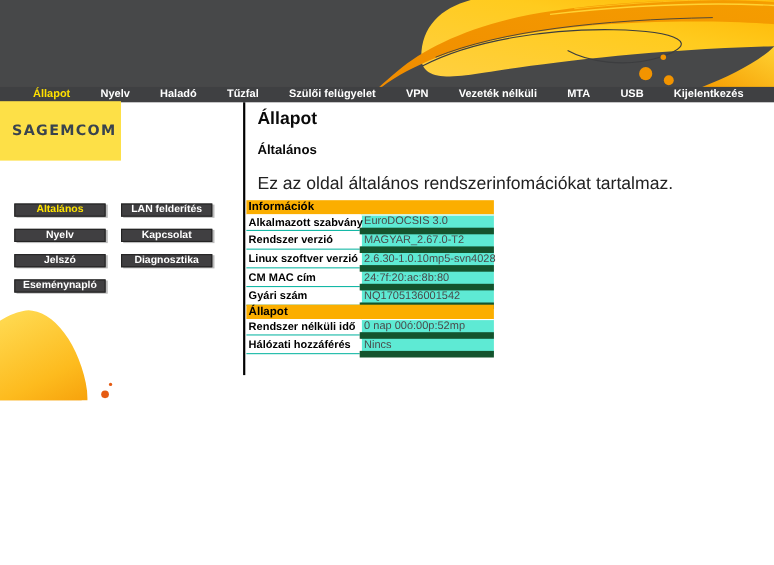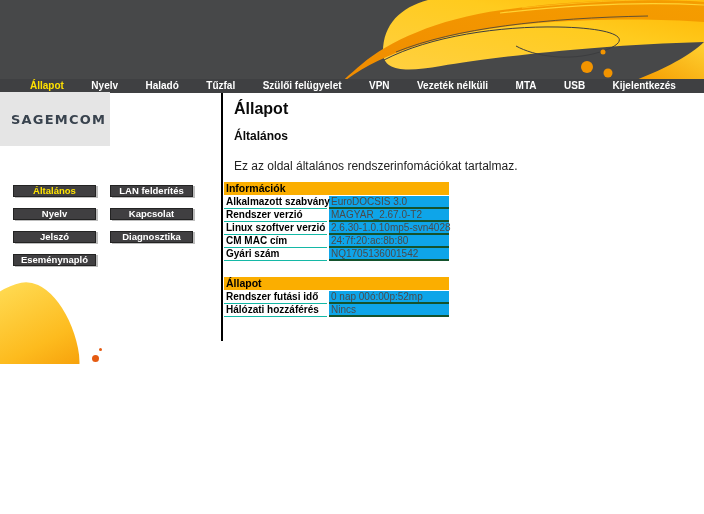--- a/index.html
+++ b/index.html
@@ -18,21 +18,21 @@
     padding:0 28px 0 30px;
   }
   .nav-item {
     font-size:10px; font-weight:bold; color:#ffffff; cursor:pointer;
     white-space:nowrap; line-height:14px;
   }
   .nav-item.active { color:#ffe000; }
   
   #logo-box {
     position:absolute; left:0; top:92px; width:110px; height:54px;
-    background:#e5e5e5; display:flex; align-items:center; padding-left:11px;
+    background:#fde047; display:flex; align-items:center; padding-left:11px;
   }
   #logo-text {
     font-size:13px; font-weight:bold; color:#39434e; letter-spacing:1.2px;
     text-transform:uppercase; font-family:"DejaVu Sans", sans-serif;
   }
   
   #sidebar-buttons {
     position:absolute; left:13px; top:185px; width:185px;
     display:grid; grid-template-columns:83px 83px; column-gap:14px; row-gap:11px;
   }
@@ -43,41 +43,41 @@
     line-height:10px; cursor:pointer; white-space:nowrap; overflow:hidden;
   }
   .side-btn.active { color:#ffe400; }
   .side-btn.placeholder { visibility:hidden; }
   
   #v-divider { position:absolute; left:221px; top:93px; width:2px; height:248px; background:#000; }
   
   #main { position:absolute; left:234px; top:100px; width:460px; }
   #page-title { font-size:16px; font-weight:bold; color:#0a0a0a; margin-bottom:11px; }
   #page-subtitle { font-size:12px; font-weight:bold; color:#0a0a0a; margin-bottom:16px; }
-  #page-desc { font-size:12px; color:#222; margin-bottom:12px; }
+  #page-desc { font-size:16px; color:#222; margin-bottom:12px; }
   
   .info-table {
     position:absolute; left:224px; width:225px;
     border-collapse:collapse; table-layout:fixed;
   }
   #table-info { top:182px; }
   #table-status { top:277px; }
   .info-table th {
     background:#fbae00; color:#000; font-size:10.5px; font-weight:bold;
     text-align:left; height:13px; padding:0 0 0 2px; border-bottom:1px solid #fff;
     white-space:nowrap;
   }
   .info-table td { height:13px; font-size:10px; white-space:nowrap; vertical-align:middle; }
   .info-table td.lbl {
     width:104px; background:#fff; color:#000; font-weight:bold;
     padding-left:2px; border-bottom:1px solid #14b8a6; border-right:2px solid #fff;
   }
   .info-table td.val {
-    width:121px; background:#0ea5e9; color:#4a4a4a;
-    padding-left:2px; border-bottom:2px solid #14532d;
+    width:121px; background:#5eead4; color:#4a4a4a;
+    padding-left:2px; border-bottom:6px solid #14532d;
   }
   
   #flower { position:absolute; left:0; top:295px; width:190px; height:219px; pointer-events:none; }
   #flower div { position:absolute; }
   .ring { left:27px; top:73px; width:100px; height:100px; border:1px solid rgba(240,155,45,.85); border-radius:50%; }
   .orange-circle { left:6px; top:81px; width:114px; height:114px; border-radius:50%;
     background:linear-gradient(250deg,#f5a045 5%,#ee7d14 55%,#e9650c 95%); }
   .red-blob { left:-37px; top:90px; width:90px; height:90px; border-radius:50%;
     background:linear-gradient(215deg,#ee6a14,#e4500f); }
   .petal-back { left:-52px; top:2px; width:128px; height:124px;
@@ -208,21 +208,21 @@
   <table class="info-table" id="table-status">
     <colgroup>
         <col style="width:104px">
         <col style="width:121px">
       </colgroup>
     <tbody>
         <tr>
           <th colspan="2">Állapot</th>
         </tr>
     <tr>
-      <td class="lbl">Rendszer futási idő</td>
+      <td class="lbl">Rendszer nélküli idő</td>
       <td class="val">0 nap 00ó:00p:52mp</td>
         </tr>
     <tr>
       <td class="lbl">Hálózati hozzáférés</td>
       <td class="val">Nincs</td>
         </tr>
   </tbody>
     </table>
 
   <div id="flower">

